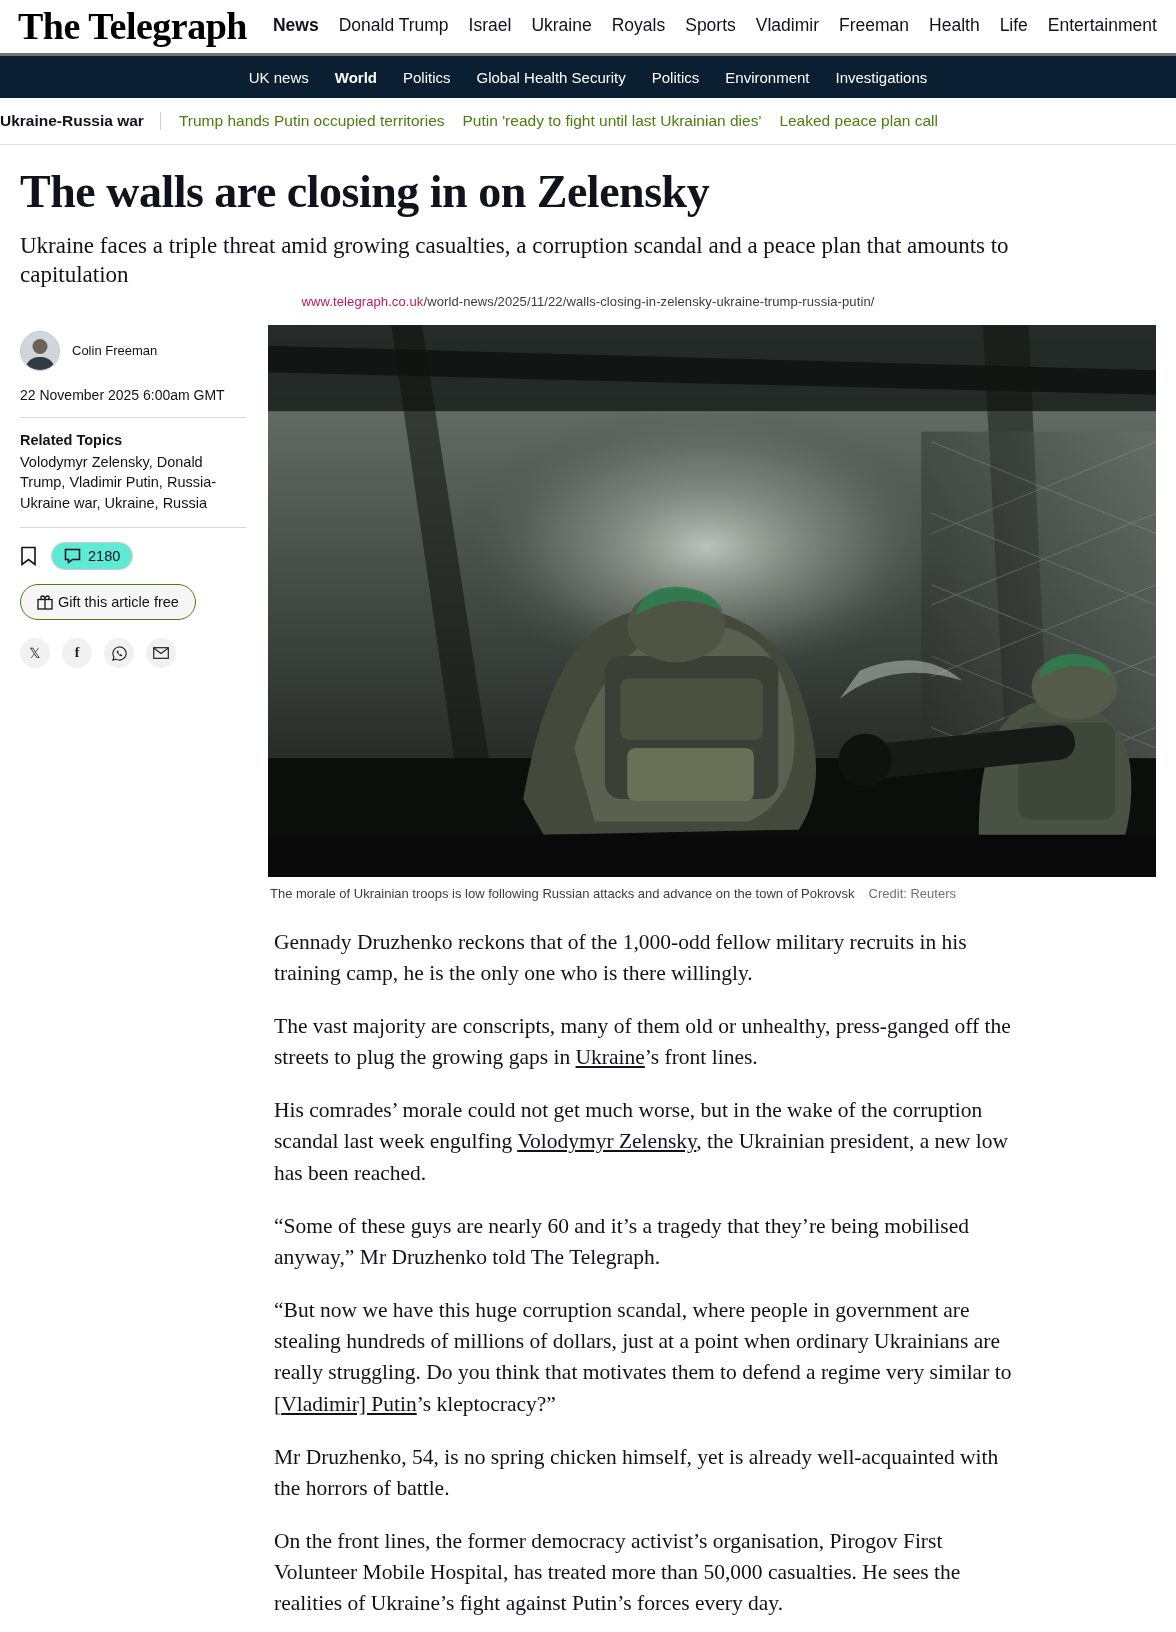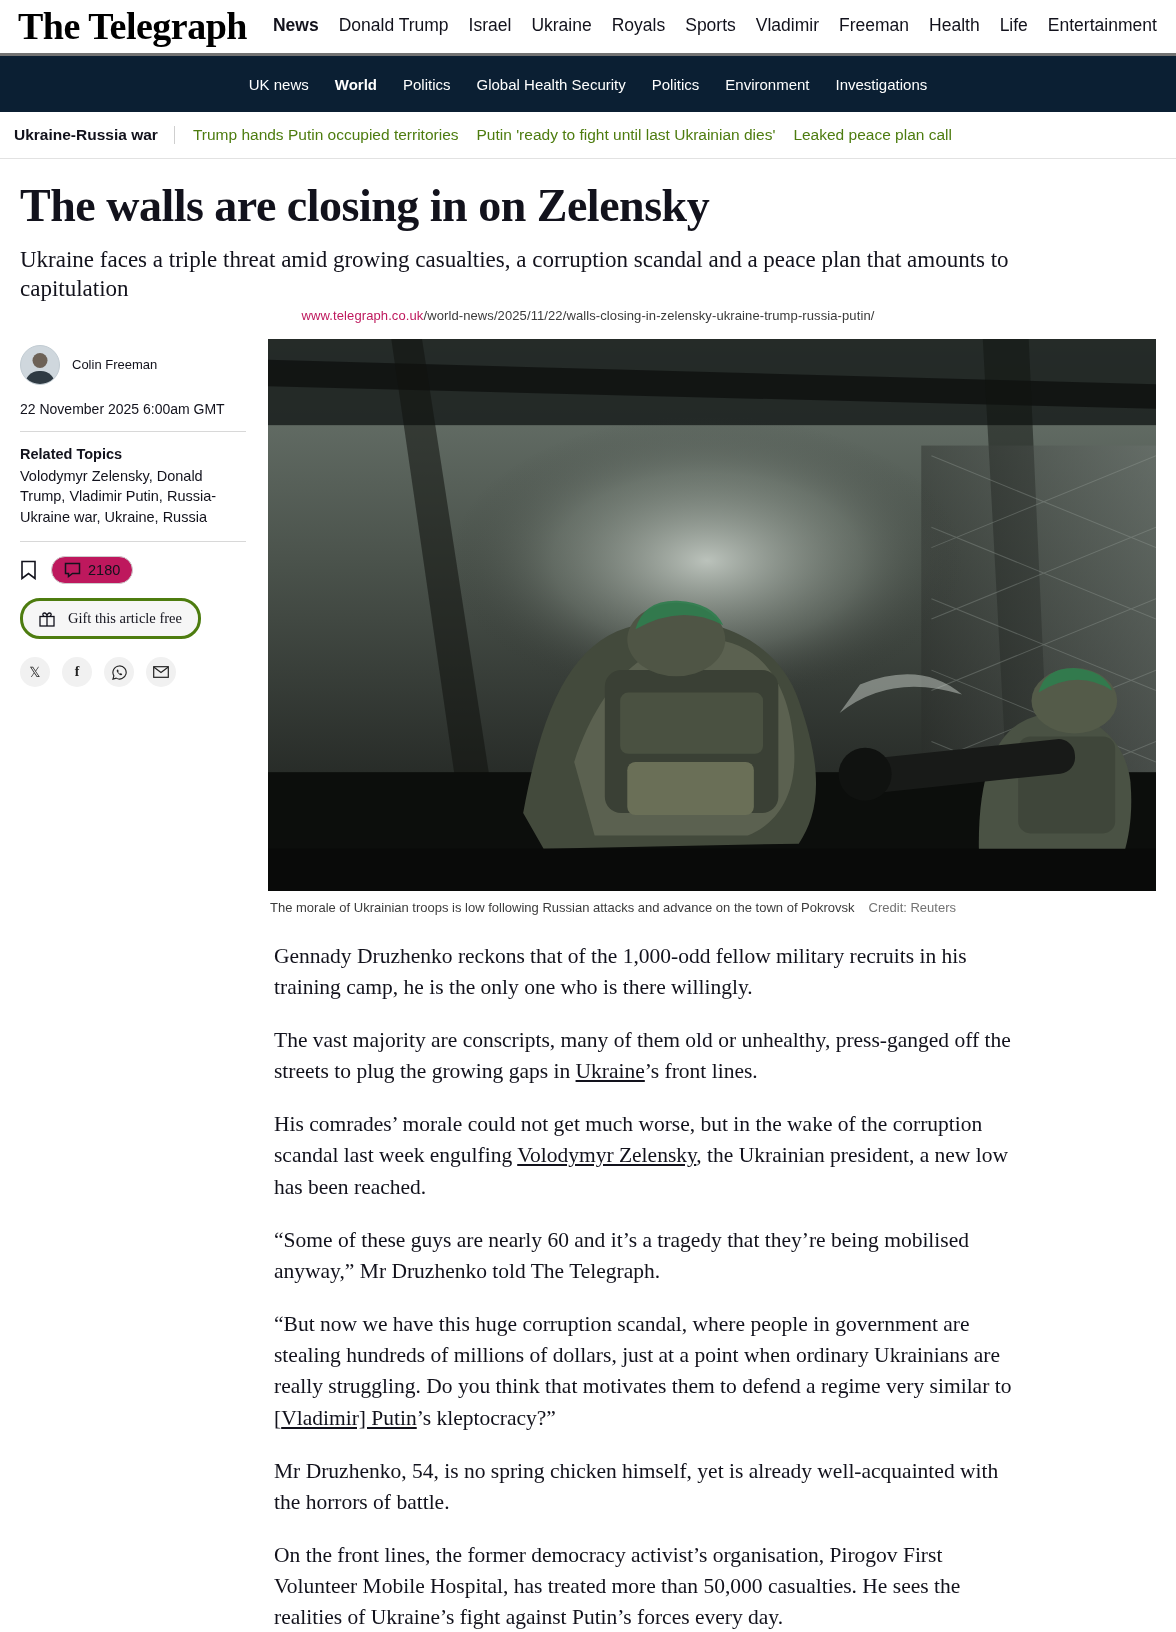--- a/index.html
+++ b/index.html
@@ -39,37 +39,37 @@
     overflow: hidden;
     white-space: nowrap;
     flex: 1;
   }
   .topnav a { color: #12121c; text-decoration: none; }
   .topnav a.active { font-weight: 700; }
 
   
   .sectionbar {
     background: #0b1f33;
-    height: 56px;
+    height: 42px;
     display: flex;
     align-items: center;
     justify-content: center;
     gap: 26px;
     font-size: 15px;
     color: #ffffff;
   }
   .sectionbar a { color: #ffffff; text-decoration: none; }
   .sectionbar a.active { font-weight: 700; }
 
   
   .breaking {
     display: flex;
     align-items: center;
     gap: 18px;
-    padding: 14px 16px 14px 14px;
+    padding: 14px 16px 14px 0;
     font-size: 15.5px;
     border-bottom: 1px solid #e2e2e2;
   }
   .breaking .tag { font-weight: 700; padding-right: 16px; border-right: 1px solid #cfcfcf; }
   .breaking a { color: #4d7c0f; text-decoration: none; }
 
   
   .article-head { padding: 22px 20px 0 20px; }
   h1.headline {
     font-family: "Liberation Serif", serif;
@@ -133,35 +133,35 @@
   .related-title { font-size: 14.5px; font-weight: 700; margin: 14px 0 4px; }
   .related-list { font-size: 14.5px; line-height: 1.42; color: #12121c; }
   .rail-divider { border-bottom: 1px solid #d8d8d8; margin-top: 14px; }
 
   .actions { display: flex; align-items: center; gap: 14px; padding: 14px 0 0 0; }
   .icon-btn {
     display: inline-flex; align-items: center; gap: 7px;
     font-size: 15px;
   }
   .pill {
-    display: inline-flex; align-items: center; gap: 13px;
-    border: 3px solid #4d7c0f; border-radius: 20px;
+    display: inline-flex; align-items: center; gap: 5px;
+    border: 1px solid #4d7c0f; border-radius: 20px;
     padding: 9px 16px; font-size: 14.5px;
-    background: #f6f6f6; margin-top: 14px; font-family: Liberation Serif, serif;
+    background: #f6f6f6; margin-top: 14px;
   }
   .share-row { display: flex; gap: 12px; margin-top: 18px; }
   .share {
     width: 30px; height: 30px; border-radius: 50%;
     background: #f1f1f1; display: flex; align-items: center; justify-content: center;
     font-size: 14px; color: #222;
   }
   .count-chip {
     display:inline-flex; align-items:center; gap:7px;
     border:1px solid #cdcdcd; border-radius:18px; padding:5px 12px;
-    font-size:14.5px; background:#be185d;
+    font-size:14.5px; background:#5eead4;
   }
 
   
   .figure { width: 100%; }
   .photo {
     width: 100%; height: 552px; display: block;
     background: #141414; position: relative; overflow: hidden;
   }
   .caption {
     font-size: 13px; color: #3c3c3c; padding: 9px 2px 0 2px;

